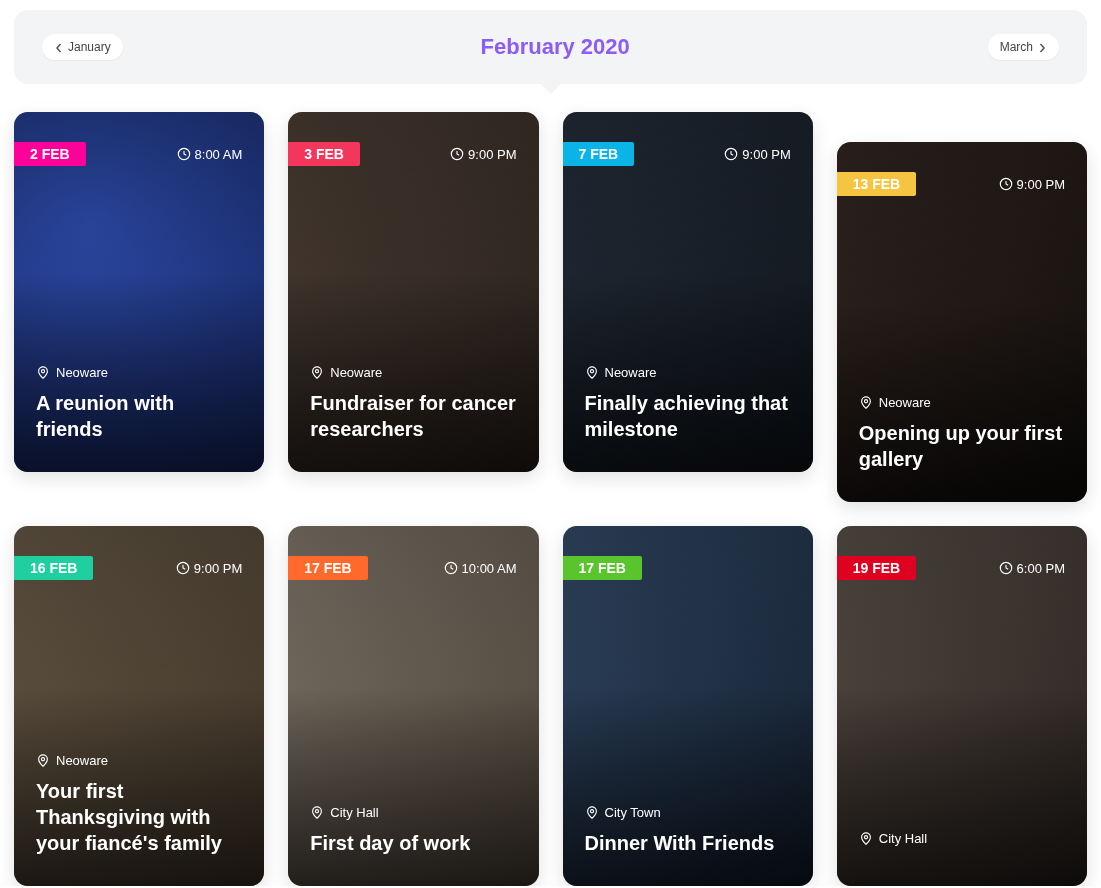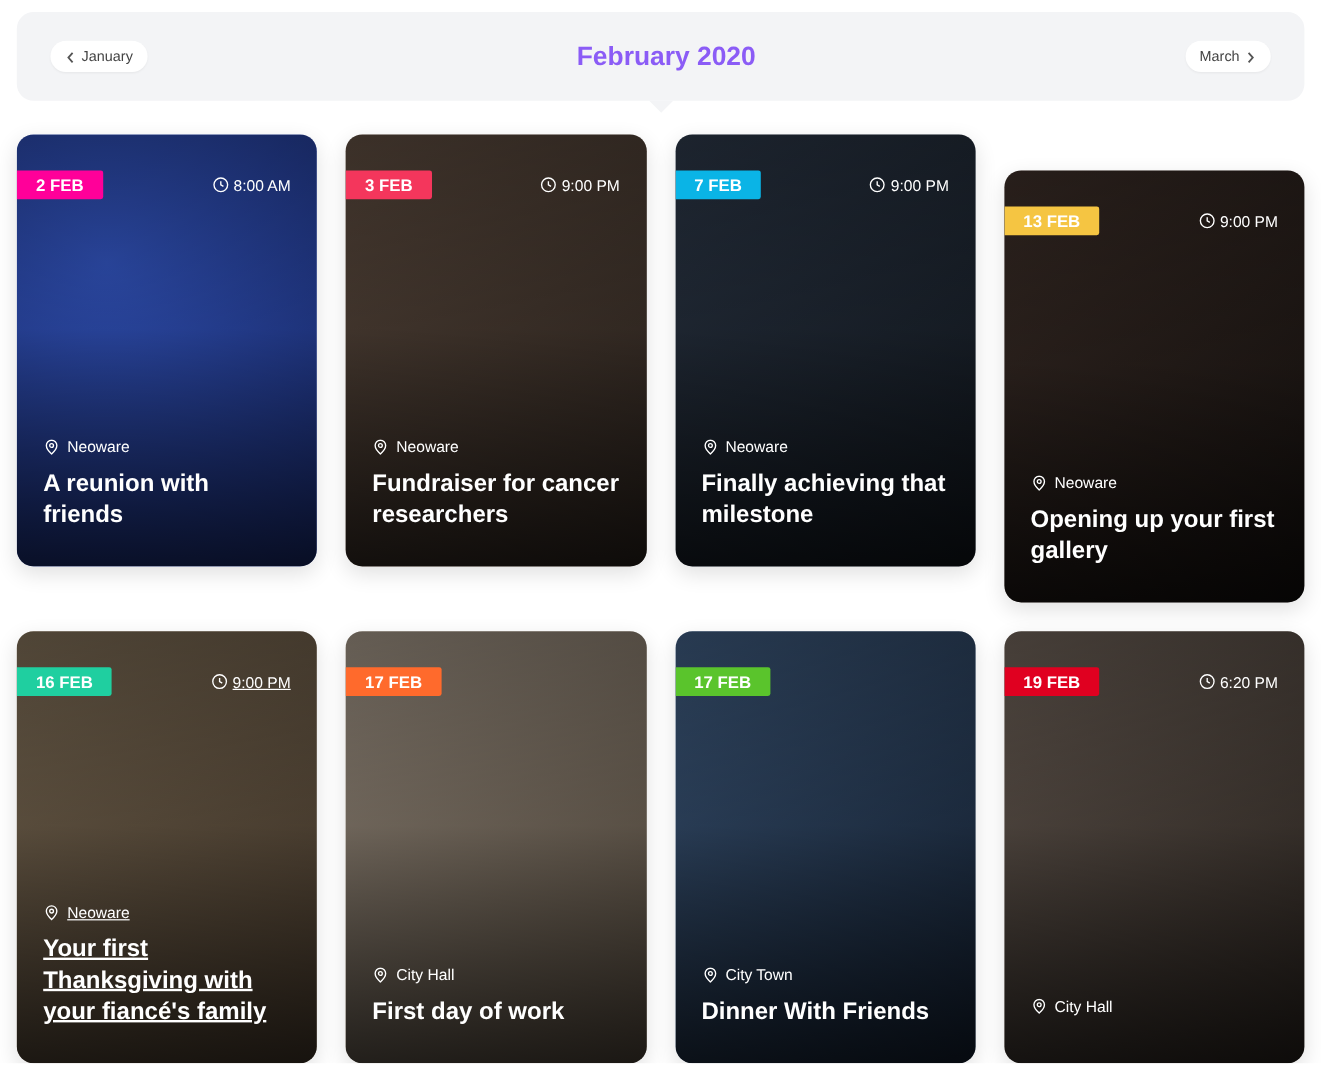--- a/index.html
+++ b/index.html
@@ -122,21 +122,21 @@
       line-height:1.3;
     }
 
     .icon svg { width:14px; height:14px; display:block; }
 
     
     .bg0 { background:#1e3da0 radial-gradient(circle at 30% 30%, #3559c9, #1b2e78); }
     .bg1 { background:linear-gradient(135deg,#5b4a3e,#2f2620); }
     .bg2 { background:linear-gradient(135deg,#2b3646,#12181f); }
     .bg3 { background:linear-gradient(135deg,#3c2e28,#14100e);margin-top:30px; }
-    .bg4 { background:linear-gradient(135deg,#7a6a54,#4c3e2f);text-decoration:underline; }
+    .bg4 { background:linear-gradient(135deg,#7a6a54,#4c3e2f); }
     .bg5 { background:linear-gradient(135deg,#9a8e80,#5a4f42); }
     .bg6 { background:linear-gradient(135deg,#3d597c,#152234); }
     .bg7 { background:linear-gradient(135deg,#6b5f56,#2e2722); }
   </style>
 </head>
 <body>
 
 <div class="monthbar">
   <button class="navbtn">
     <span class="chev">
@@ -296,20 +296,31 @@
       </span>
       <span>Neoware</span>
     </div>
     <div class="title">Your first Thanksgiving with your fiancé's family</div>
   </div>
 
   <div class="card bg5">
     <div class="date-tag" style="background:#ff6a2c">
       <span>17 FEB</span>
     </div>
+    <div class="topline">
+      <span class="time">
+        <span class="icon">
+          <svg viewBox="0 0 16 16" fill="none" stroke="#fff" stroke-width="1.3">
+              <circle cx="8" cy="8" r="6.5"></circle>
+              <path d="M8 4.5V8l2.5 1.5"></path>
+            </svg>
+        </span>
+        <span>10:00 AM</span>
+      </span>
+    </div>
     <div class="spacer"></div>
     <div class="location">
       <span class="icon">
         <svg viewBox="0 0 16 16" fill="none" stroke="#fff" stroke-width="1.3">
             <path d="M8 14s5-4.5 5-8a5 5 0 1 0-10 0c0 3.5 5 8 5 8z"></path>
             <circle cx="8" cy="6" r="1.8"></circle>
           </svg>
       </span>
       <span>City Hall</span>
     </div>
@@ -338,21 +349,21 @@
       <span>19 FEB</span>
     </div>
     <div class="topline">
       <span class="time">
         <span class="icon">
           <svg viewBox="0 0 16 16" fill="none" stroke="#fff" stroke-width="1.3">
               <circle cx="8" cy="8" r="6.5"></circle>
               <path d="M8 4.5V8l2.5 1.5"></path>
             </svg>
         </span>
-        <span>6:20 PM</span>
+        <span>6:00 PM</span>
       </span>
     </div>
     <div class="spacer"></div>
     <div class="location">
       <span class="icon">
         <svg viewBox="0 0 16 16" fill="none" stroke="#fff" stroke-width="1.3">
             <path d="M8 14s5-4.5 5-8a5 5 0 1 0-10 0c0 3.5 5 8 5 8z"></path>
             <circle cx="8" cy="6" r="1.8"></circle>
           </svg>
       </span>

